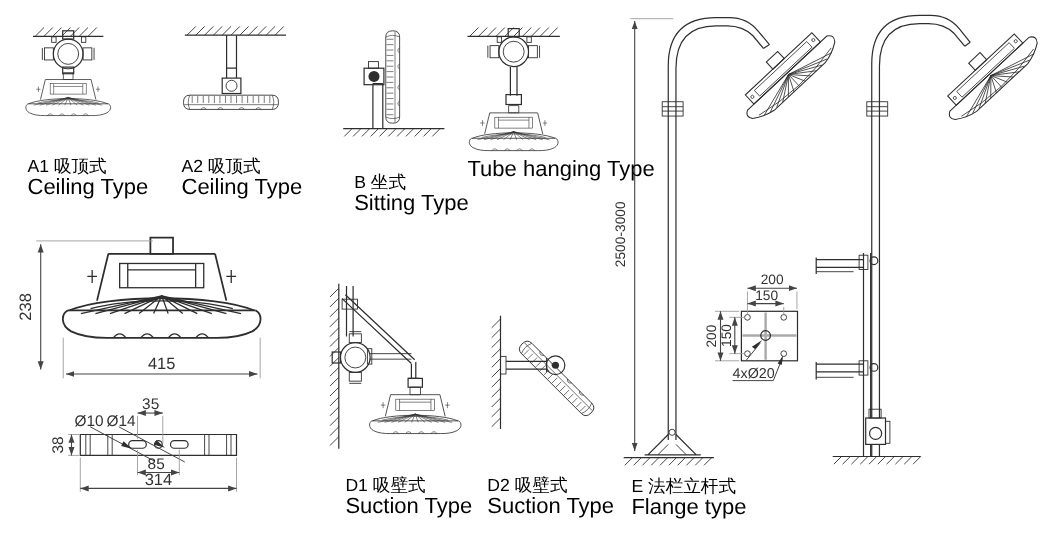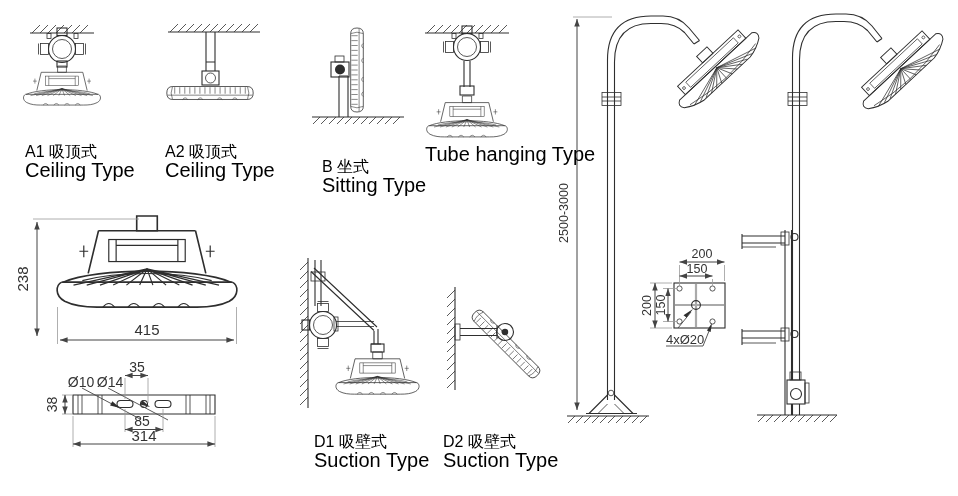--- a/index.html
+++ b/index.html
@@ -284,14 +284,18 @@
   <div class="en">Tube hanging Type</div>
 </div>
 <div class="cap" style="left:314px;top:432px">
   <div class="zh">D1 吸壁式</div>
   <div class="en">Suction Type</div>
 </div>
 <div class="cap" style="left:443px;top:432px">
   <div class="zh">D2 吸壁式</div>
   <div class="en">Suction Type</div>
 </div>
+<div class="cap" style="left:574px;top:433px">
+  <div class="zh">E 法栏立杆式</div>
+  <div class="en">Flange type</div>
+</div>
 
 </div>
 
 </body></html>

